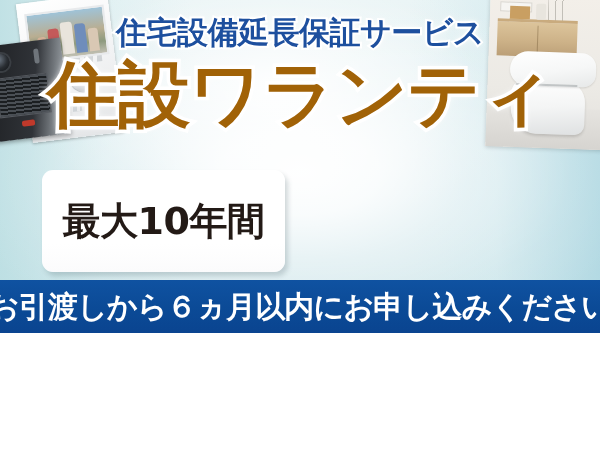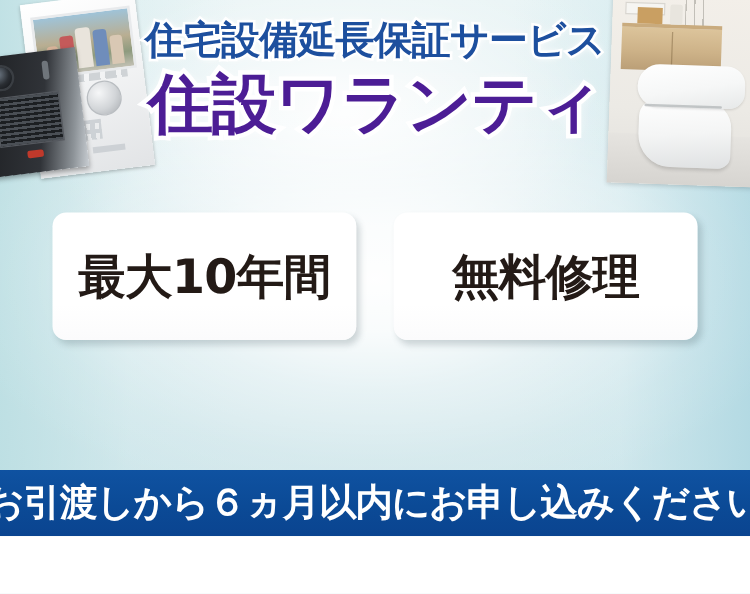--- a/index.html
+++ b/index.html
@@ -7,21 +7,21 @@
     padding: 0;
     background: #ffffff;
   }
   body {
     font-family: "DejaVu Sans", "Liberation Sans", sans-serif;
   }
 
   #banner {
     position: relative;
     width: 600px;
-    height: 429px;
+    height: 333px;
     overflow: hidden;
     background: #dceef0;
   }
 
   
   .bg-base {
     position: absolute;
     inset: 0;
     background:
       linear-gradient(180deg,
@@ -311,24 +311,24 @@
     text-shadow:
       0 0 5px #ffffff,
       0 0 8px rgba(255,255,255,.95);
   }
   .maintitle {
     position: absolute;
     left: 0;
     right: 0;
     top: 58px;
     text-align: center;
-    font-size: 52px;
+    font-size: 72px;
     line-height: 1;
     font-weight: bold;
-    color: #4c1d95;
+    color: #a16207;
     letter-spacing: -1px;
     white-space: nowrap;
     -webkit-text-stroke: 7px #ffffff;
     paint-order: stroke fill;
     text-shadow:
       0 0 6px #ffffff,
       0 0 10px rgba(255,255,255,.9);
   }
 
   
@@ -429,22 +429,19 @@
   </div>
 
   <div class="subtitle">住宅設備延長保証サービス</div>
 
   <div class="maintitle">住設ワランティ</div>
 
   <div class="features">
     <div class="feature-box">
       <span class="feature-label">最大10年間</span>
     </div>
-    <div class="feature-box">
-      <span class="feature-label">無料修理</span>
-    </div>
   </div>
 
   <div class="bottom-bar">
     <span class="bottom-text">お引渡しから６ヵ月以内にお申し込みください</span>
   </div>
 
 </div>
 
 </body></html>

